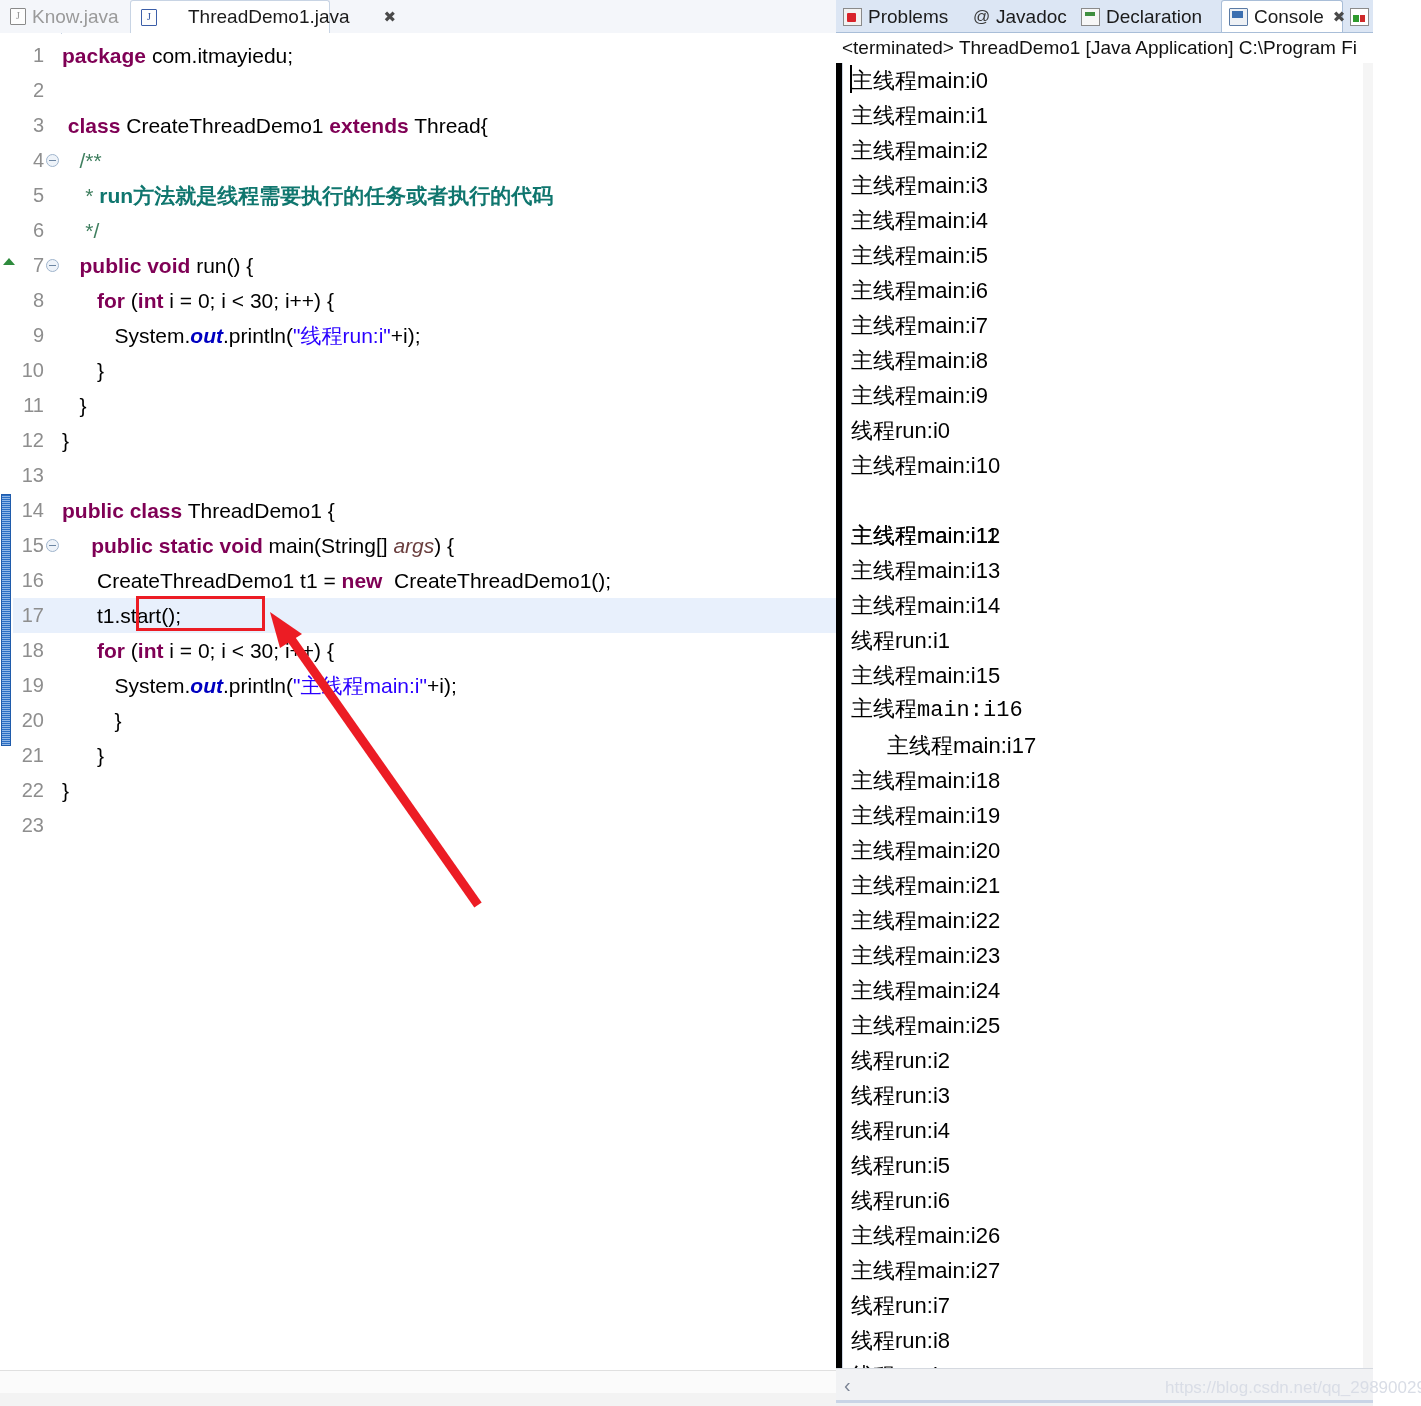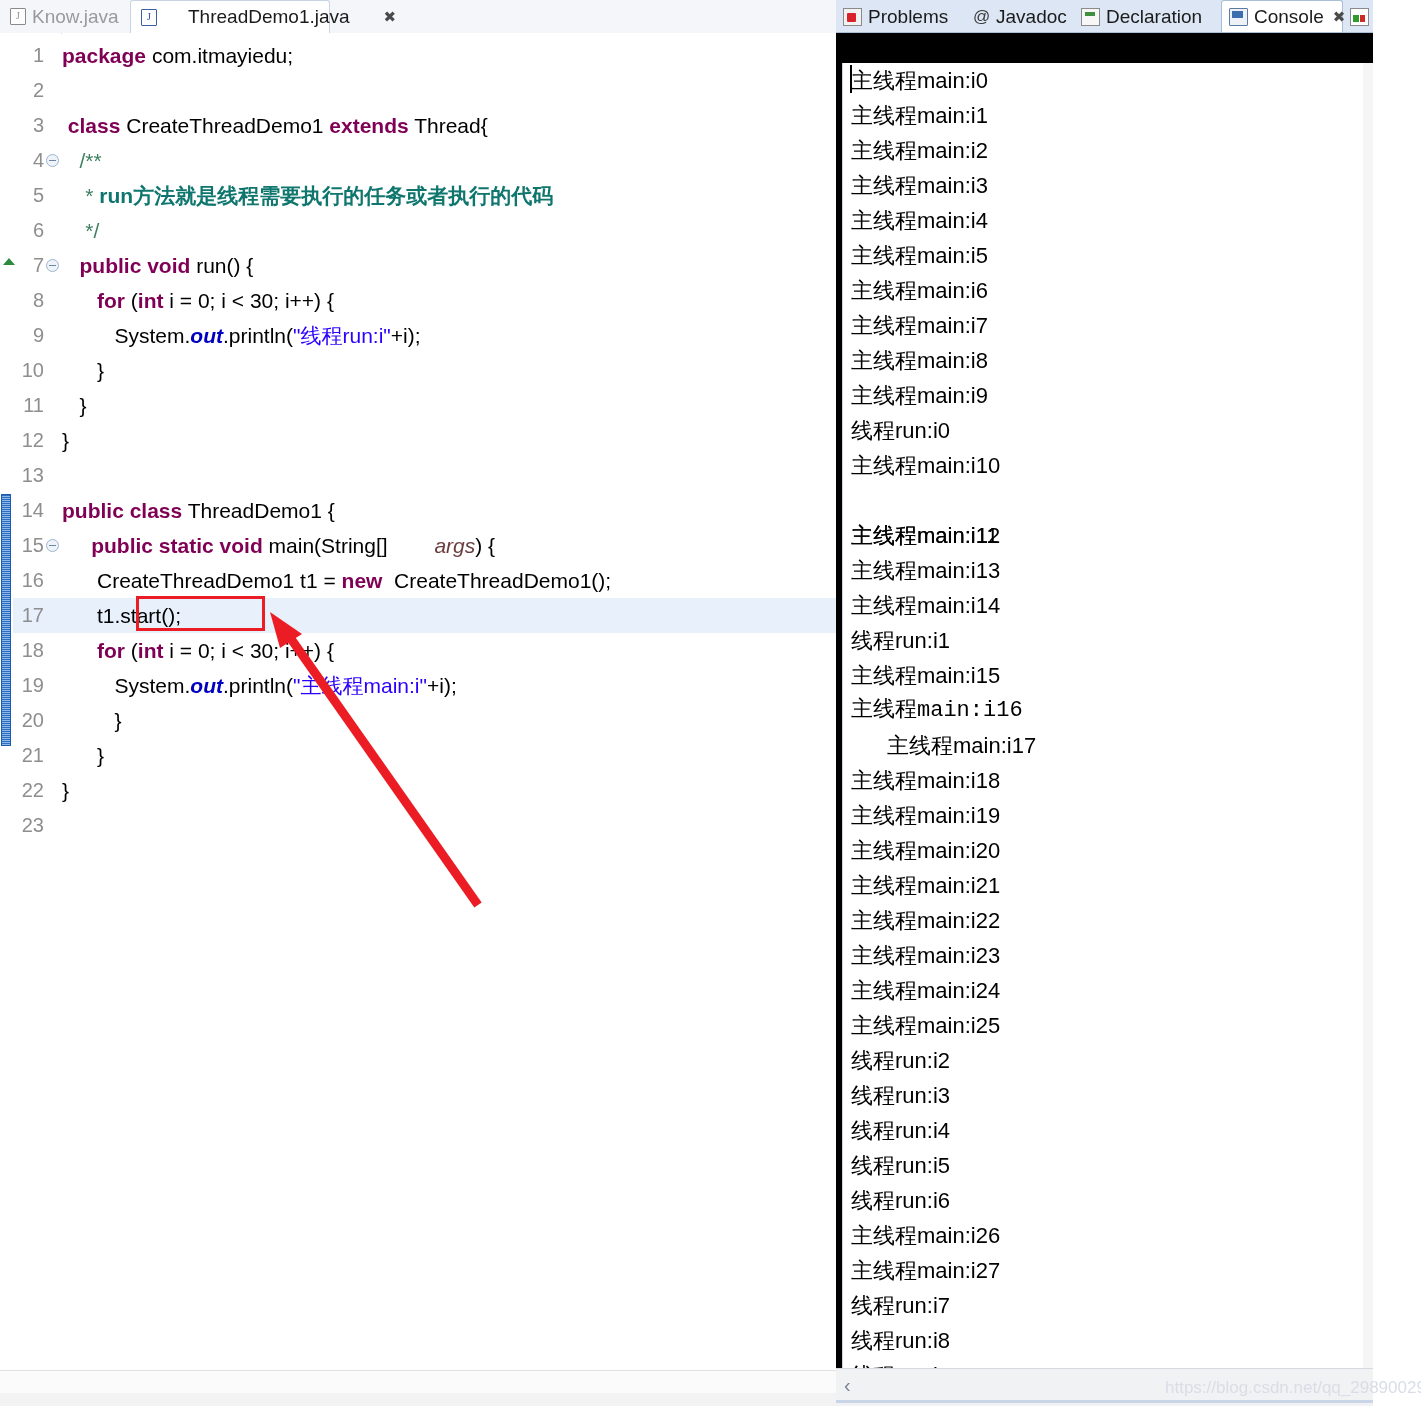--- a/index.html
+++ b/index.html
@@ -179,21 +179,21 @@
     left: 13px;
     right: 22px;
     height: 35px;
     background: #e8f0fc;
   }
   .kw { color: #7f0055; font-weight: bold; }
   .str { color: #2a00ff; }
   .cmt { color: #3f7f5f; }
   .cmt-kw { color: #0f766e; font-weight: bold; }
   .fld { color: #0000c0; font-weight: bold; font-style: italic; }
-  .param { color: #6a3e3e; font-style: italic; margin-left: 41px; }
+  .param { color: #6a3e3e; font-style: italic; }
 
   
   #run-marker {
     position: absolute;
     left: 3px;
     top: 258px;
     width: 0; height: 0;
     border-left: 6px solid transparent;
     border-right: 6px solid transparent;
     border-bottom: 7px solid #2e8b3d;
@@ -434,20 +434,21 @@
         <div class="ctab active" style="left: 385px; width: 122px;">
           <span class="cicon ico-console"></span>
           <span>Console</span>
           <span class="tab-close">✖</span>
         </div>
         <div class="ctab" style="left: 507px; width: 110px;">
           <span class="cicon ico-coverage"></span>
         </div>
       </div>
 
+    <div id="console-header">&lt;terminated&gt; ThreadDemo1 [Java Application] C:\Program Fi</div>
 
     <div id="console-body">
       <div id="console-caret"></div>
     <div class="oline" style="top: 0px;">主线程main:i0</div>
         <div class="oline" style="top: 35px;">主线程main:i1</div>
         <div class="oline" style="top: 70px;">主线程main:i2</div>
         <div class="oline" style="top: 105px;">主线程main:i3</div>
         <div class="oline" style="top: 140px;">主线程main:i4</div>
         <div class="oline" style="top: 175px;">主线程main:i5</div>
         <div class="oline" style="top: 210px;">主线程main:i6</div>

